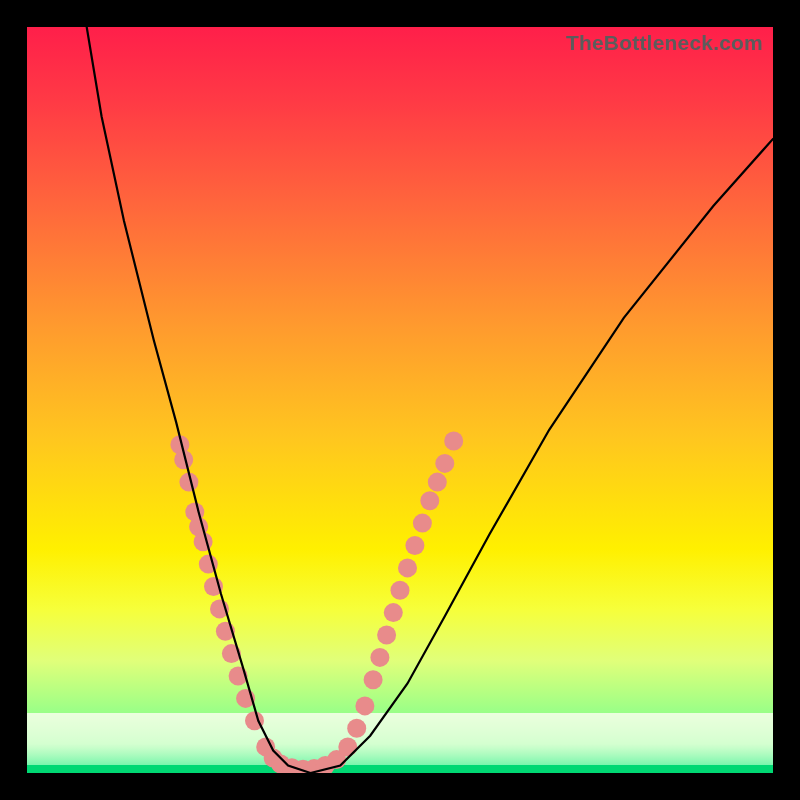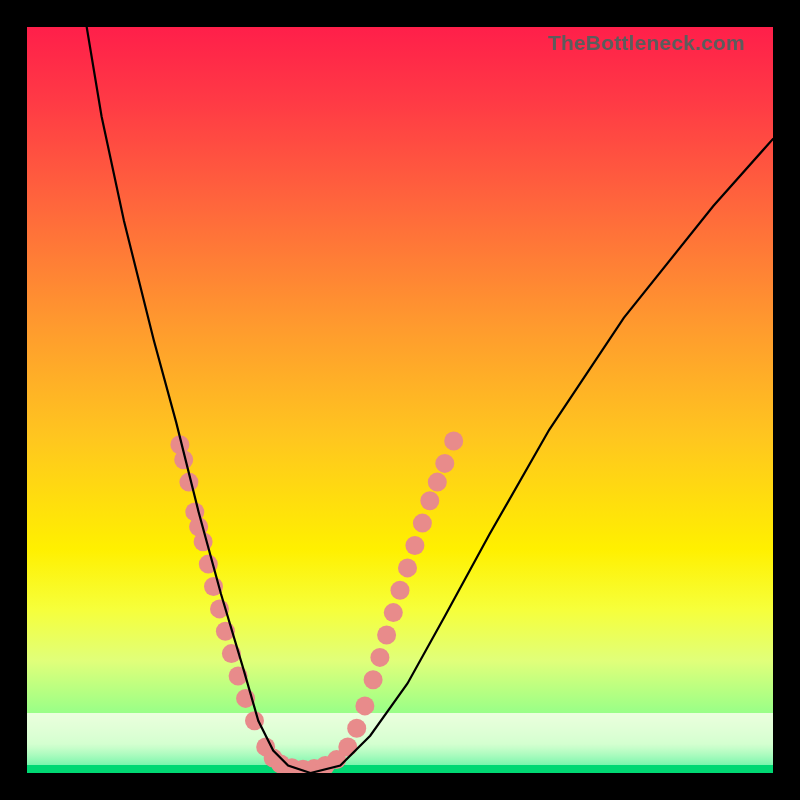--- a/index.html
+++ b/index.html
@@ -53,21 +53,21 @@
     position: absolute;
     left: 0;
     top: 0;
     width: 746px;
     height: 746px;
     pointer-events: none;
   }
   .watermark {
     position: absolute;
     top: 4px;
-    right: 28px;
+    right: 10px;
     font-size: 21px;
     font-weight: 600;
     color: #5c5c5c;
     letter-spacing: 0.2px;
     user-select: none;
   }
 </style>
 </head>
 <body>
 

